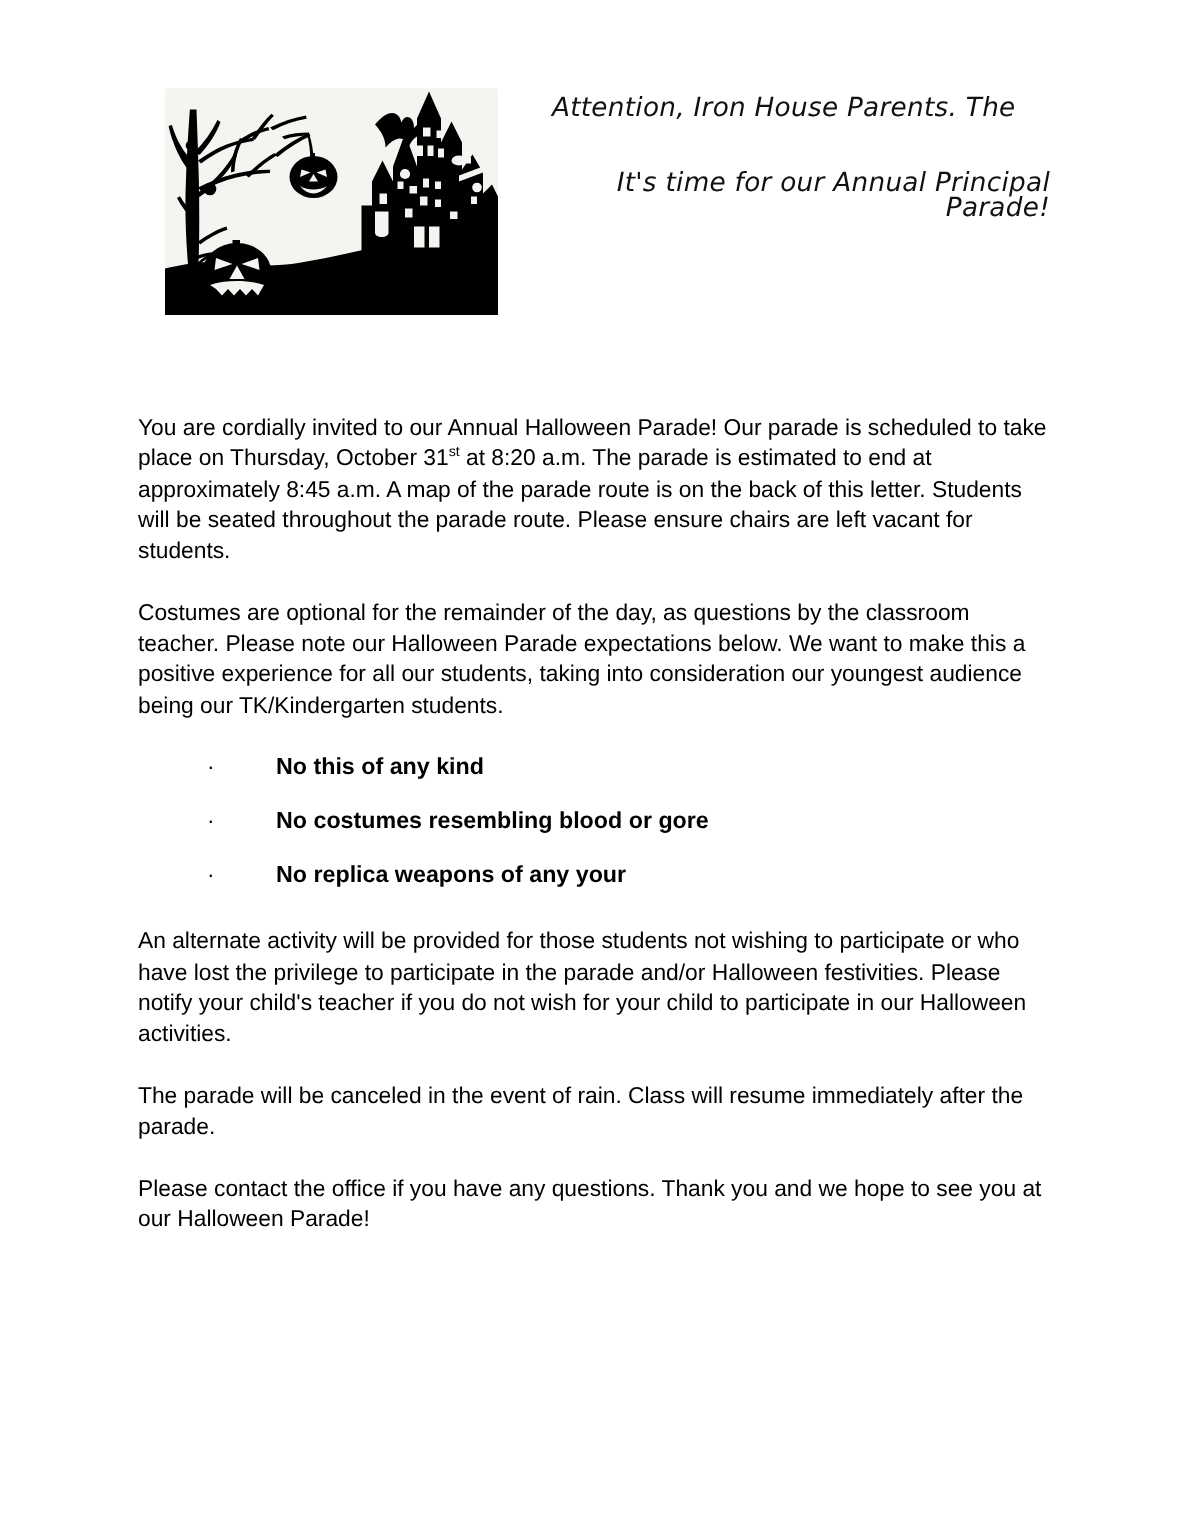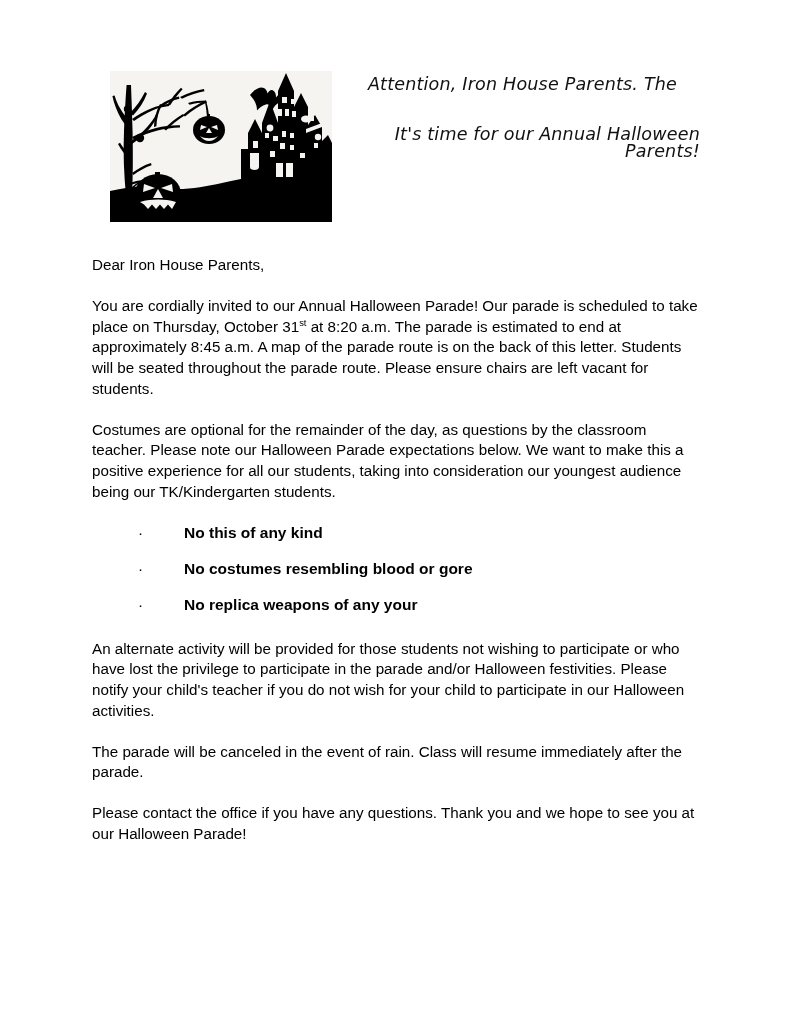--- a/index.html
+++ b/index.html
@@ -20,21 +20,21 @@
     position: relative;
     width: 789px;
     height: 1024px;
     background: #ffffff;
   }
 
   
   .header-area {
     position: absolute;
     left: 0;
-    top: 12px;
+    top: 0;
     width: 642px;
     height: 230px;
     text-decoration: underline;
   }
 
   .clipart {
     position: absolute;
     left: 110px;
     top: 59px;
     width: 222px;
@@ -244,28 +244,27 @@
 
         <g fill="#000000">
           <path d="M22,116 C26,112 30,110 34,109.4 L34,111 C30,112 26.4,114 23,117.4 Z"></path>
           <path d="M10,121 C14,118 18,116.4 22,116 L22,117.6 C18.4,118.4 14.6,120 11,122.6 Z"></path>
         </g>
       </svg>
     </div>
 
     <div class="header-text">
       <div class="header-line1">Attention, Iron House Parents.  The</div>
-      <div class="header-line3">It's time for our Annual Halloween Parents!</div>
+      <div class="header-line3">It's time for our Annual Principal Parade!</div>
     </div>
 
   </div>
 
   <div class="letter-body">
 
-    <p class="para salutation">Dear Iron House Parents,</p>
 
     <div class="gap-lg"></div>
 
     <p class="para"><span>You are cordially invited to our Annual Halloween Parade!  Our parade is scheduled to take place on Thursday, October 31</span><sup class="ord">st</sup><span> at 8:20 a.m.  The parade is estimated to end at approximately 8:45 a.m.  A map of the parade route is on the back of this letter.  Students will be seated throughout the parade route.  Please ensure chairs are left vacant for students.</span></p>
 
     <div class="gap-lg"></div>
 
     <p class="para">Costumes are optional for the remainder of the day, as questions by the classroom teacher.  Please note our Halloween Parade expectations below.  We want to make this a positive experience for all our students, taking into consideration our youngest audience being our TK/Kindergarten students.</p>
 
     <div class="spacer-md"></div>

